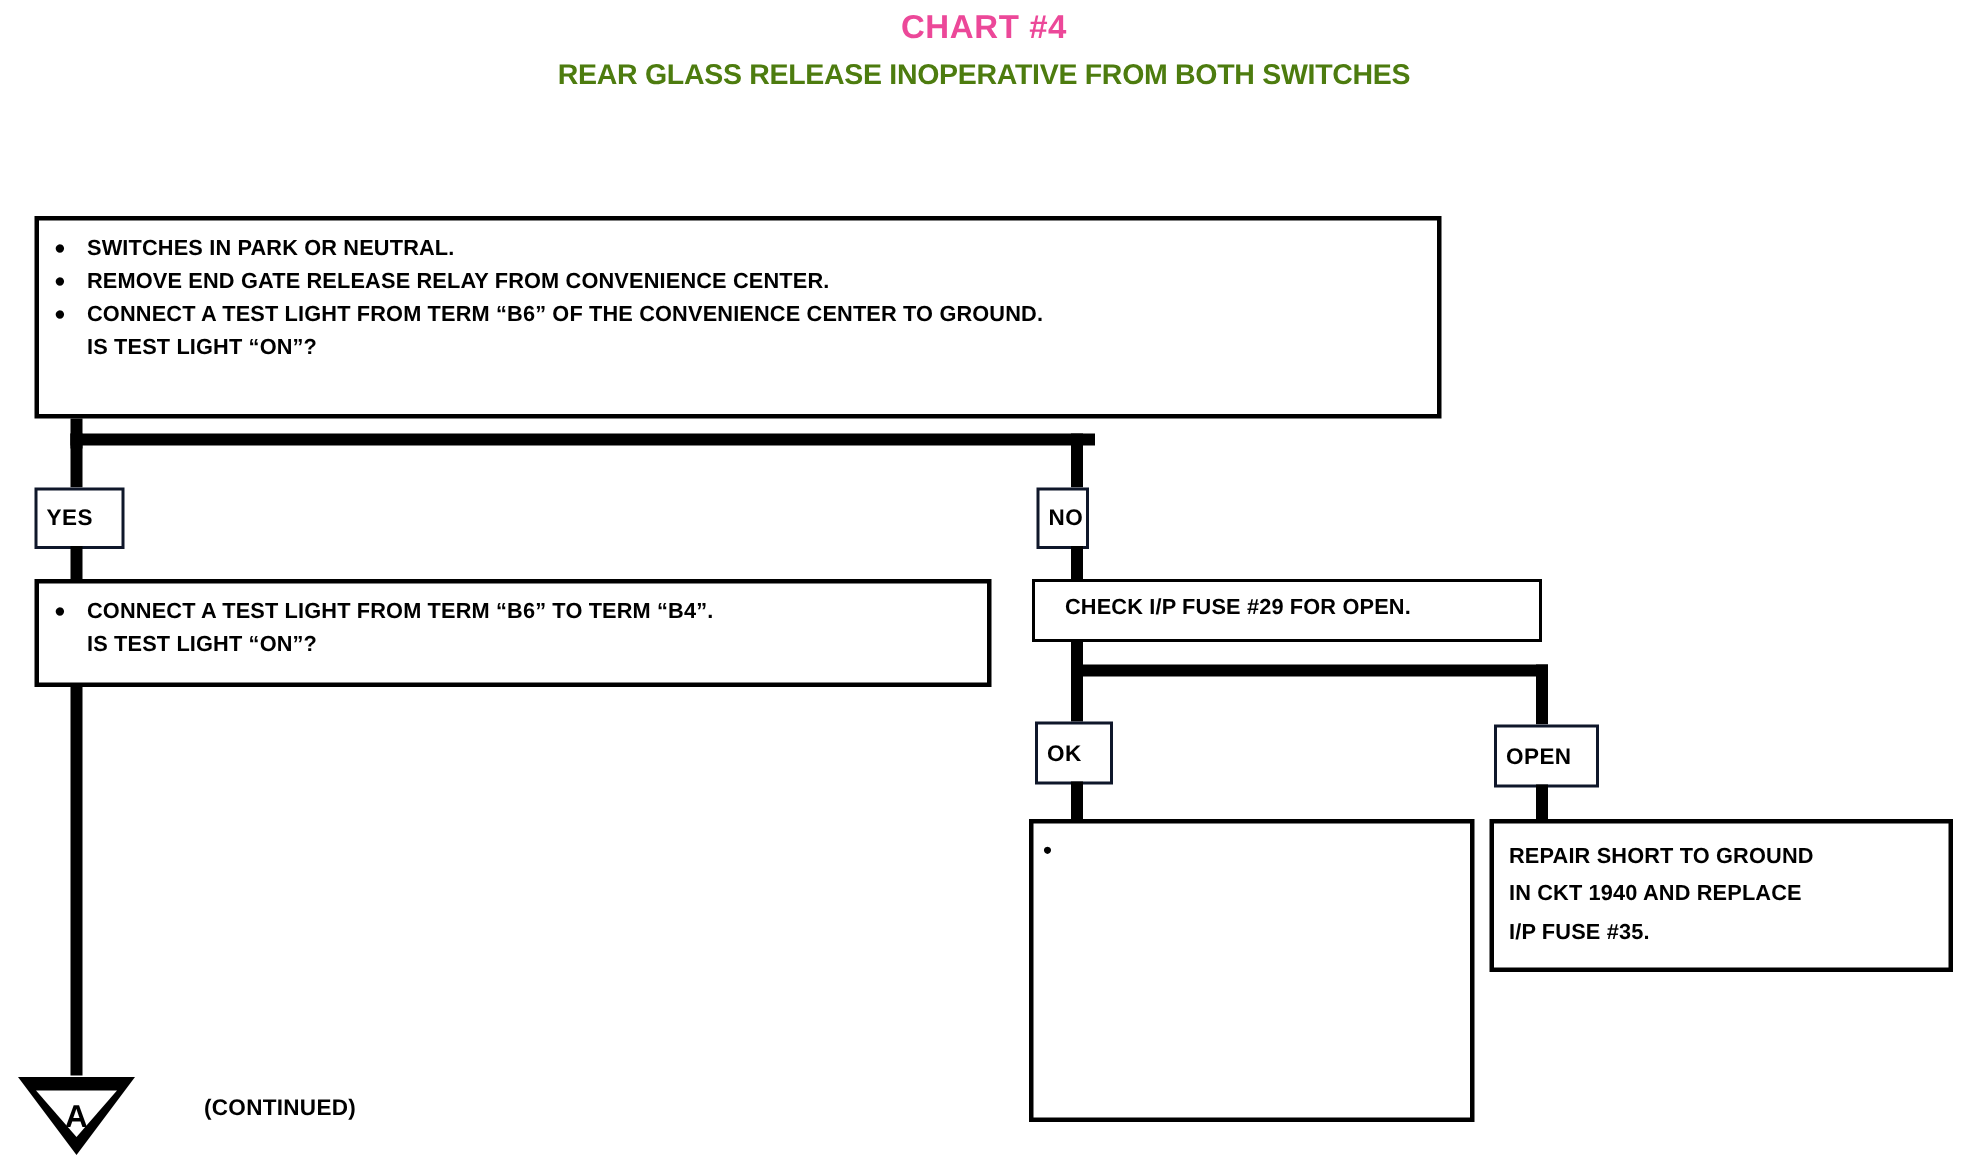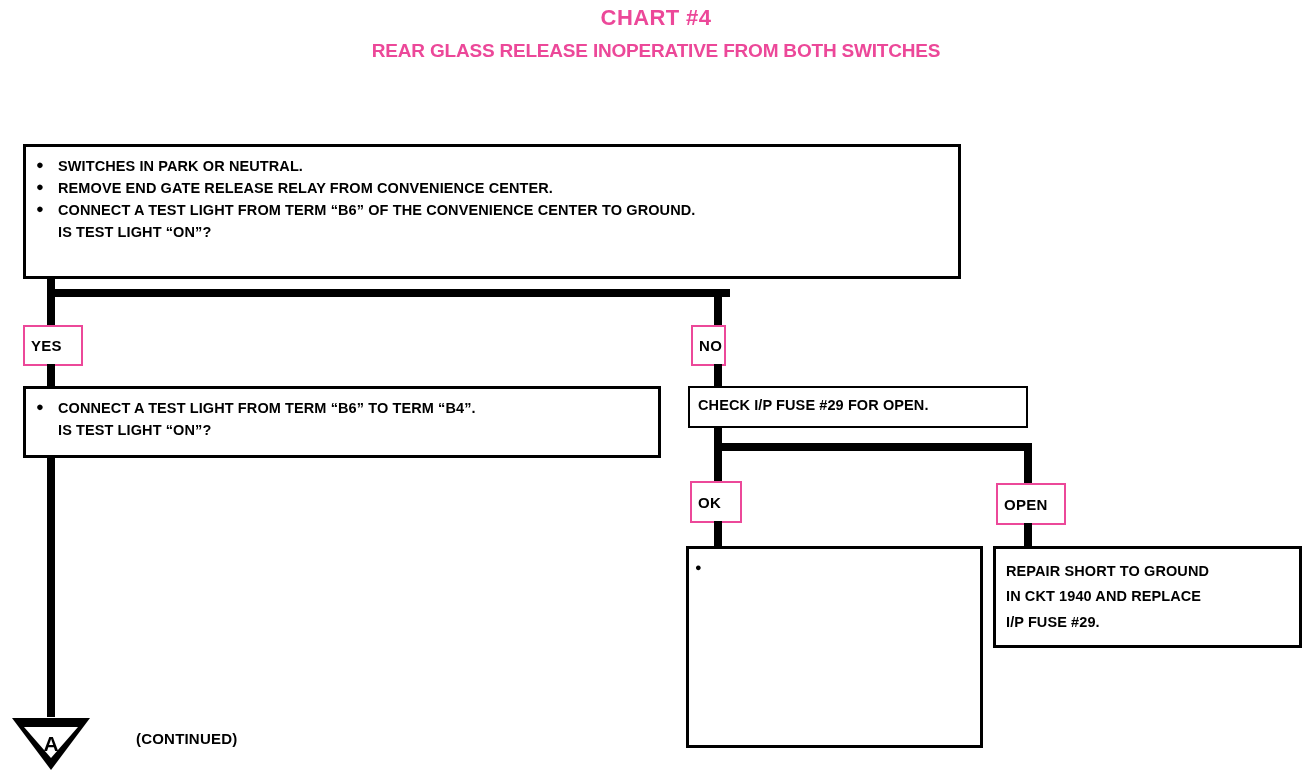--- a/index.html
+++ b/index.html
@@ -33,21 +33,21 @@
   }
   .title-sub {
     position: absolute;
     left: 0;
     top: 40px;
     width: 1312px;
     text-align: center;
     font-size: 19px;
     font-weight: bold;
     letter-spacing: -0.2px;
-    color: #ec4899;
+    color: #4d7c0f;
   }
 
   
   .box {
     position: absolute;
     box-sizing: border-box;
     border: 3px solid #000;
     background: #ffffff;
     color: #000;
   }
@@ -80,21 +80,21 @@
     font-weight: bold;
     line-height: 1.52;
     letter-spacing: 0.1px;
     white-space: pre-line;
   }
 
   
   .chip {
     position: absolute;
     box-sizing: border-box;
-    border: 2px solid #ec4899;
+    border: 2px solid #0f172a;
     background: #ffffff;
     display: flex;
     align-items: center;
     justify-content: flex-start;
     padding-left: 6px;
     font-size: 15px;
     font-weight: bold;
     color: #000;
     letter-spacing: 0.3px;
   }
@@ -169,21 +169,21 @@
     <div class="box-inner">
       <div class="bullet-line">
         <span class="bullet-dot">●</span>
         <span class="bullet-text">CONNECT A TEST LIGHT FROM TERM “B6” TO TERM “B4”.
 IS TEST LIGHT “ON”?</span>
       </div>
     </div>
   </div>
 
   <div class="box box-thin" style="left:688px; top:386px; width:340px; height:42px;">
-    <div class="box-inner" style="padding:6px 8px;">
+    <div class="box-inner" style="padding:6px 20px;">
       <div class="plain-line">CHECK I/P FUSE #29 FOR OPEN.</div>
     </div>
   </div>
 
   <div class="line" style="left:47px; top:458px; width:8px; height:259px;"></div>
 
   <div class="line" style="left:714px; top:428px; width:8px; height:22px;"></div>
   <div class="line" style="left:714px; top:443px; width:318px; height:8px;"></div>
   <div class="line" style="left:714px; top:443px; width:8px; height:40px;"></div>
   <div class="line" style="left:1024px; top:443px; width:8px; height:40px;"></div>
@@ -203,21 +203,21 @@
       <div class="bullet-line">
         <span class="bullet-dot" style="width:34px; font-size:11px;">●</span>
       </div>
     </div>
   </div>
 
   <div class="box" style="left:993px; top:546px; width:309px; height:102px;">
     <div class="box-inner" style="padding:10px 10px 8px 10px;">
       <div class="plain-line" style="line-height:1.75;">REPAIR SHORT TO GROUND
 IN CKT 1940 AND REPLACE
-I/P FUSE #29.</div>
+I/P FUSE #35.</div>
     </div>
   </div>
 
   <div class="connector-a" style="left:10px; top:714px;">
     <svg width="82" height="58" viewBox="0 0 82 58" xmlns="http://www.w3.org/2000/svg">
       <polygon points="2,4 80,4 41,56" fill="#000000"></polygon>
       <polygon points="14,13 68,13 41,44" fill="#ffffff"></polygon>
       <text x="41" y="37" font-family="Liberation Sans, sans-serif" font-size="21" font-weight="bold" text-anchor="middle" fill="#000000">A</text>
     </svg>
   </div>

